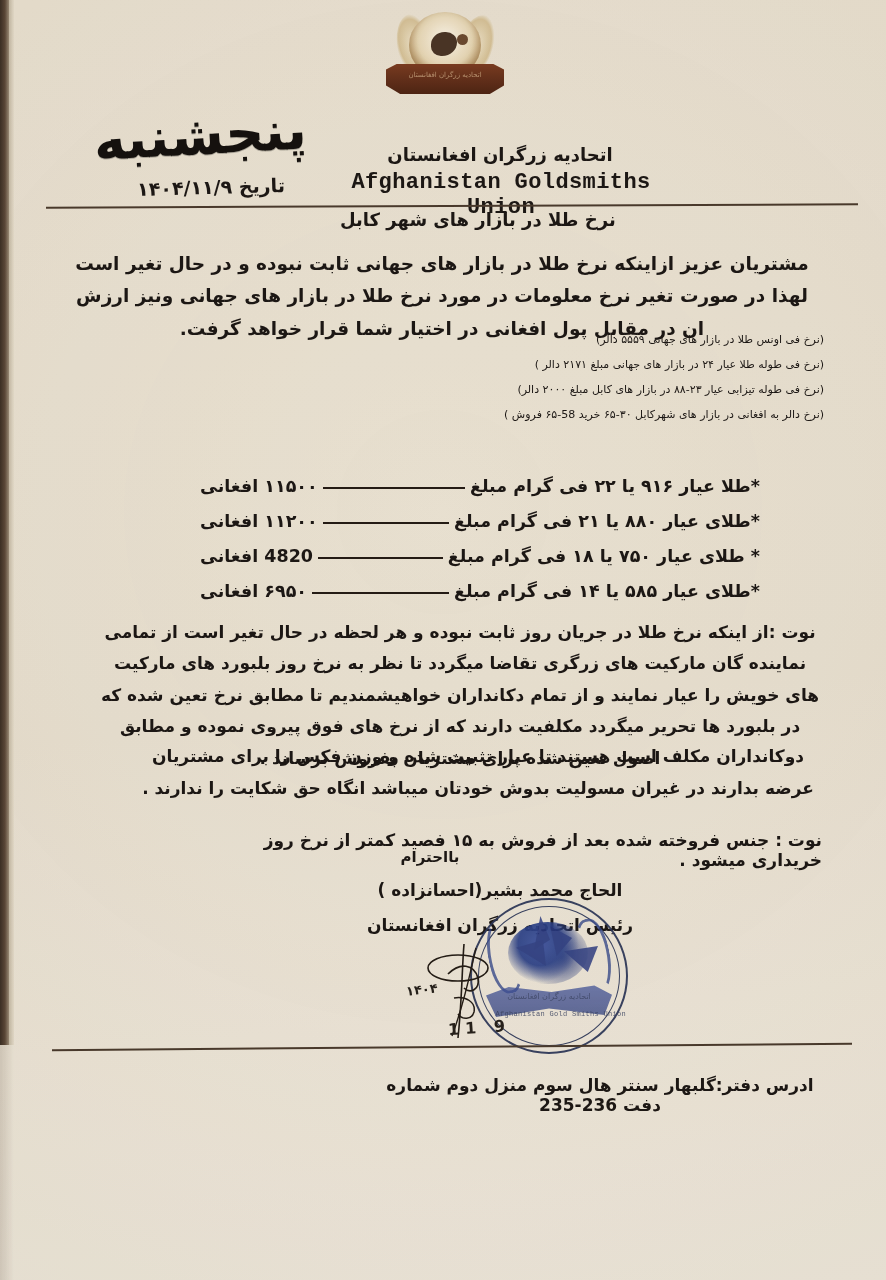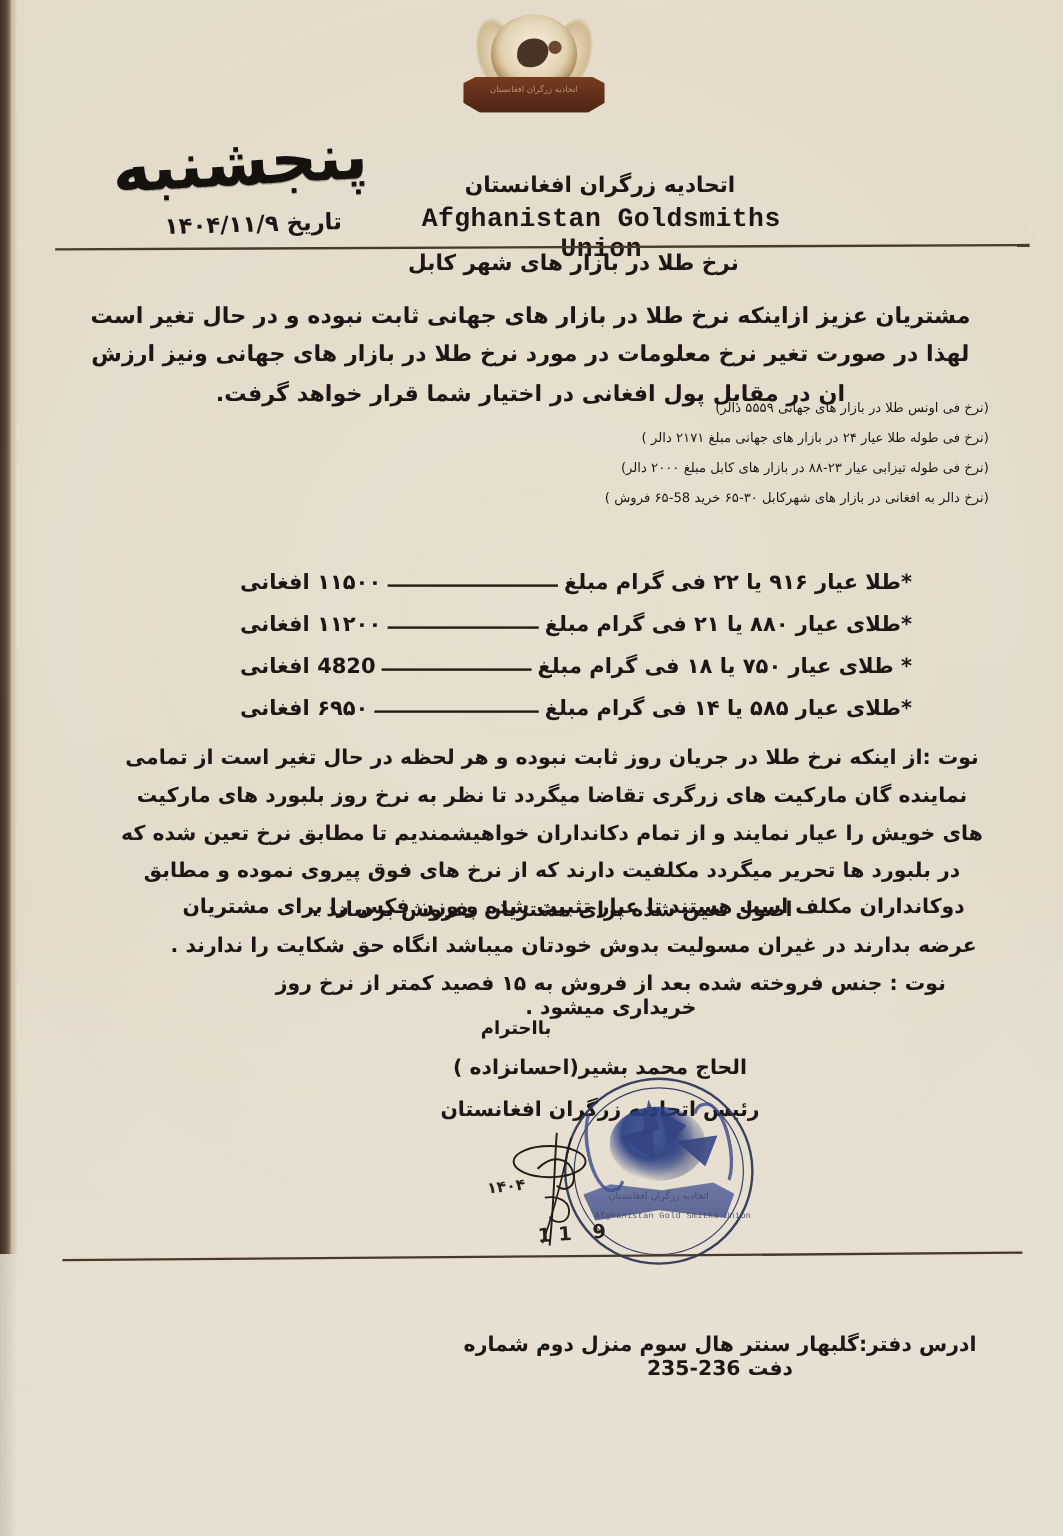--- a/index.html
+++ b/index.html
@@ -223,23 +223,22 @@
     position: absolute;
     left: 128px; top: 740px;
     width: 700px;
     text-align: center;
     font-size: 17px;
     font-weight: 700;
     line-height: 1.9;
   }
   .note3 {
     position: absolute;
-    left: 196px; top: 810px;
+    left: 196px; top: 830px;
     width: 626px;
-    text-align: center;
     font-size: 17px;
     font-weight: 700;
   }
 
   
   .regards {
     position: absolute;
     left: 330px; top: 848px;
     width: 200px;
     text-align: center;
@@ -372,21 +371,20 @@
     border-top: 2px solid #4a3a2c;
     transform: rotate(-0.45deg);
   }
   .address {
     position: absolute;
     left: 370px; top: 1075px;
     width: 460px;
     text-align: center;
     font-size: 17px;
     font-weight: 700;
-    margin-top: 36px;
   }
 </style>
 </head>
 <body>
 
 <div class="page">
 
   <div class="edge-left"></div>
   <div class="edge-left2"></div>
 

